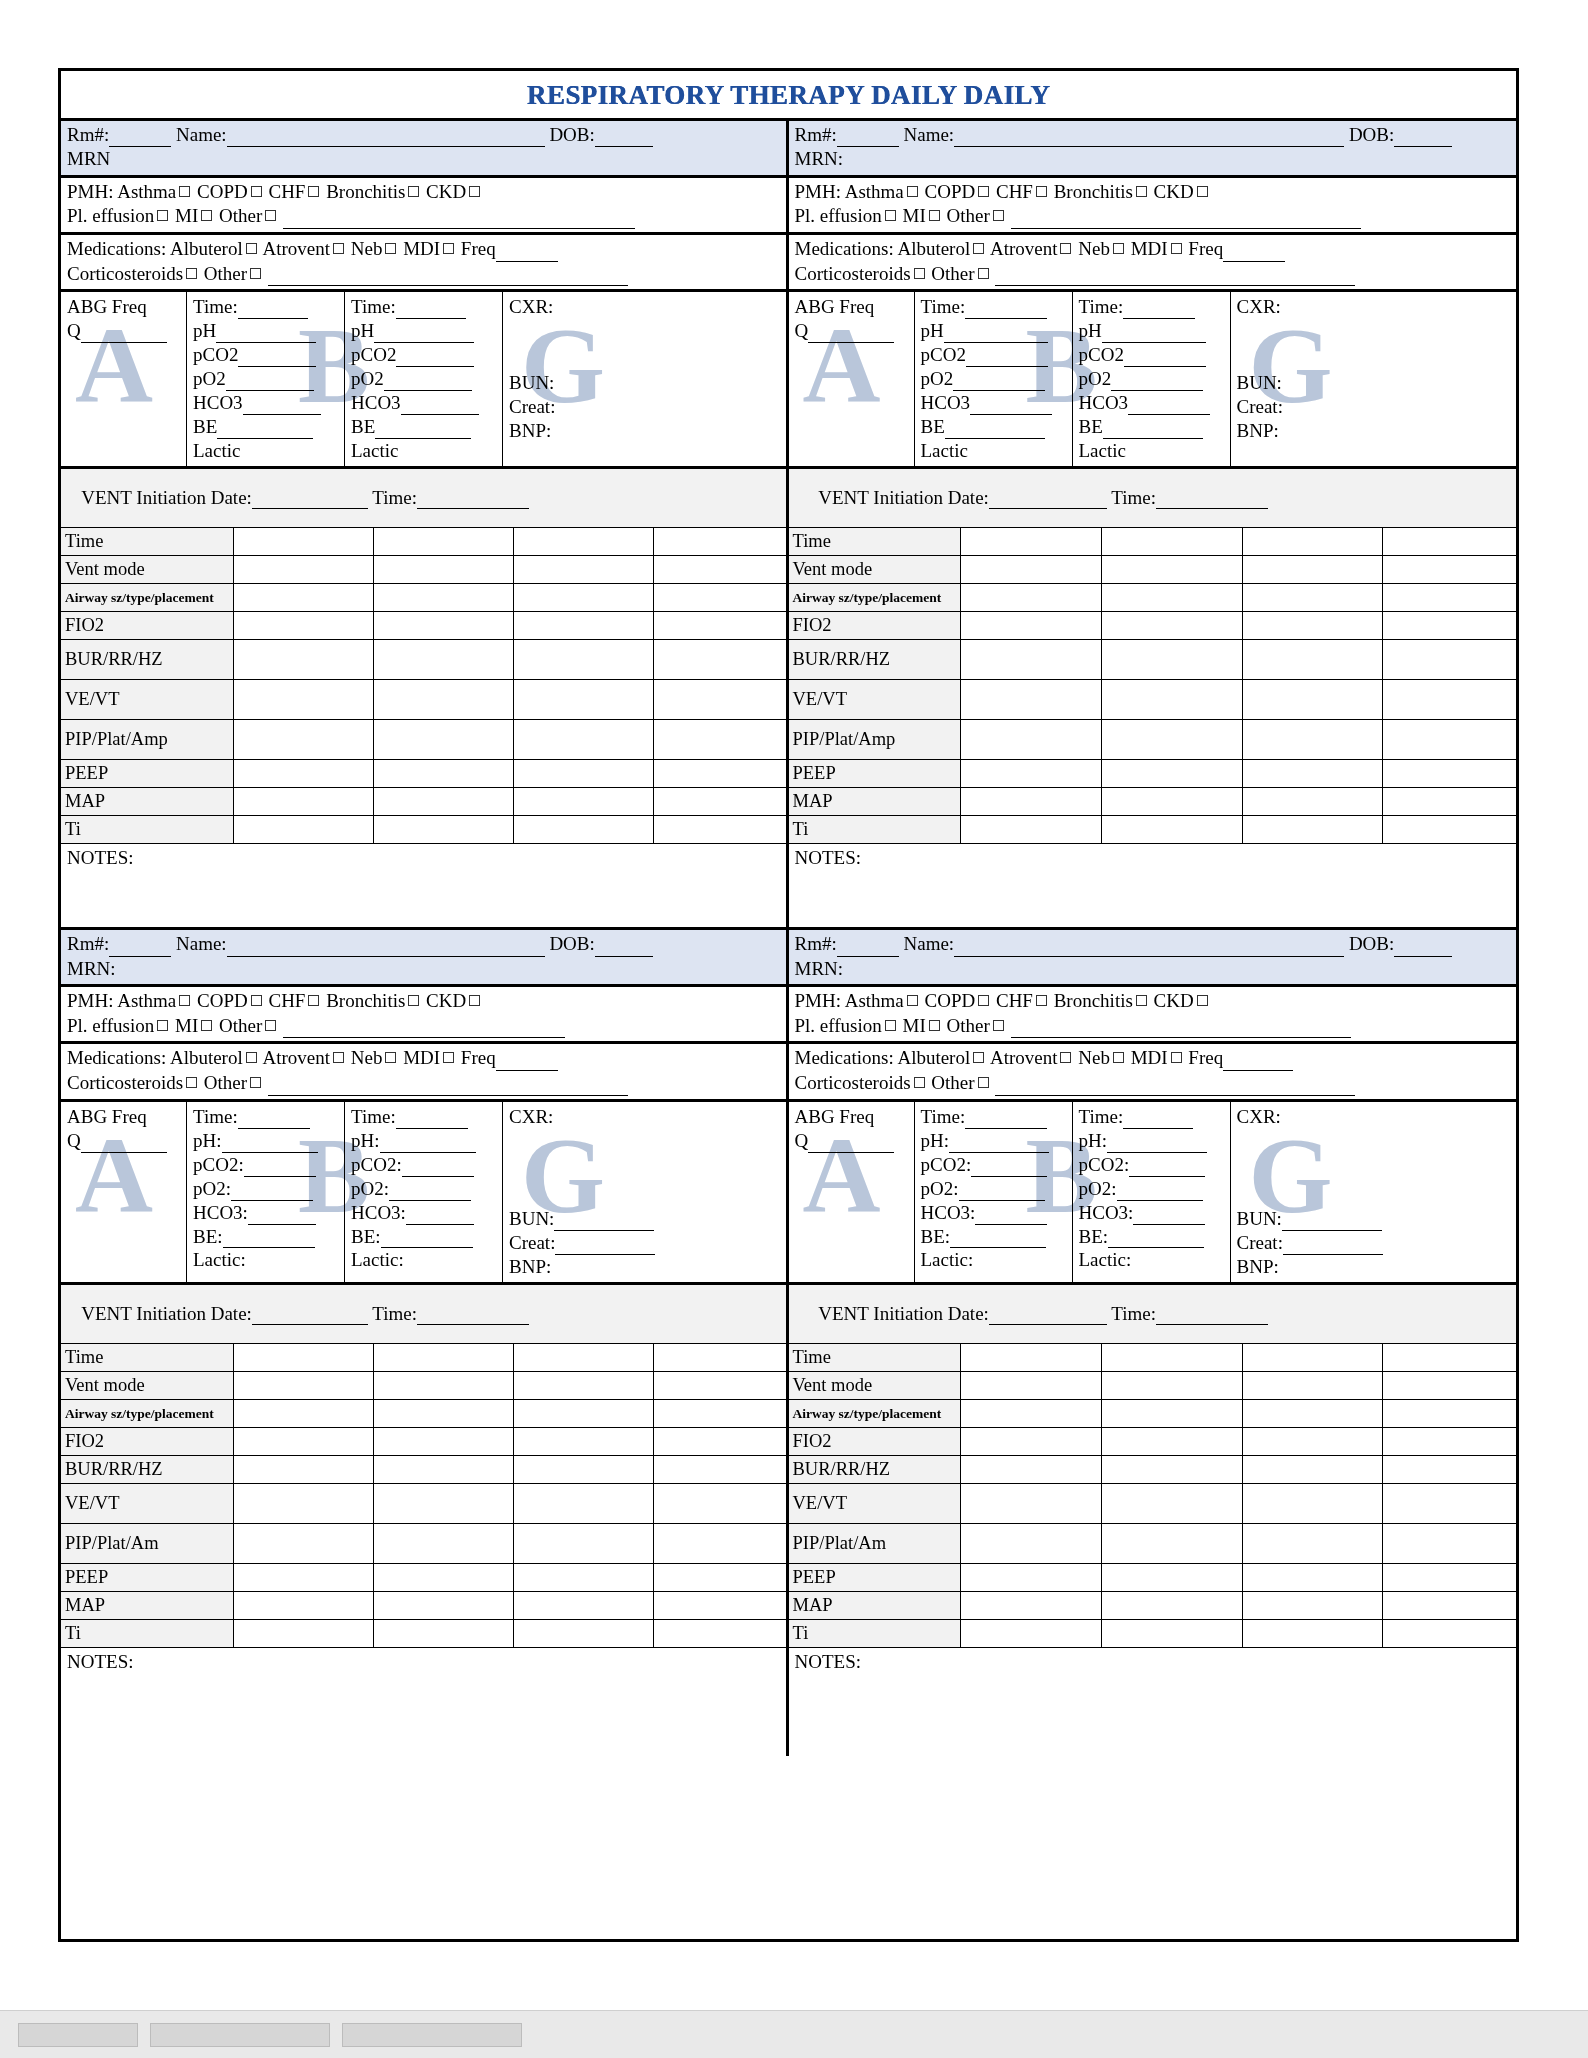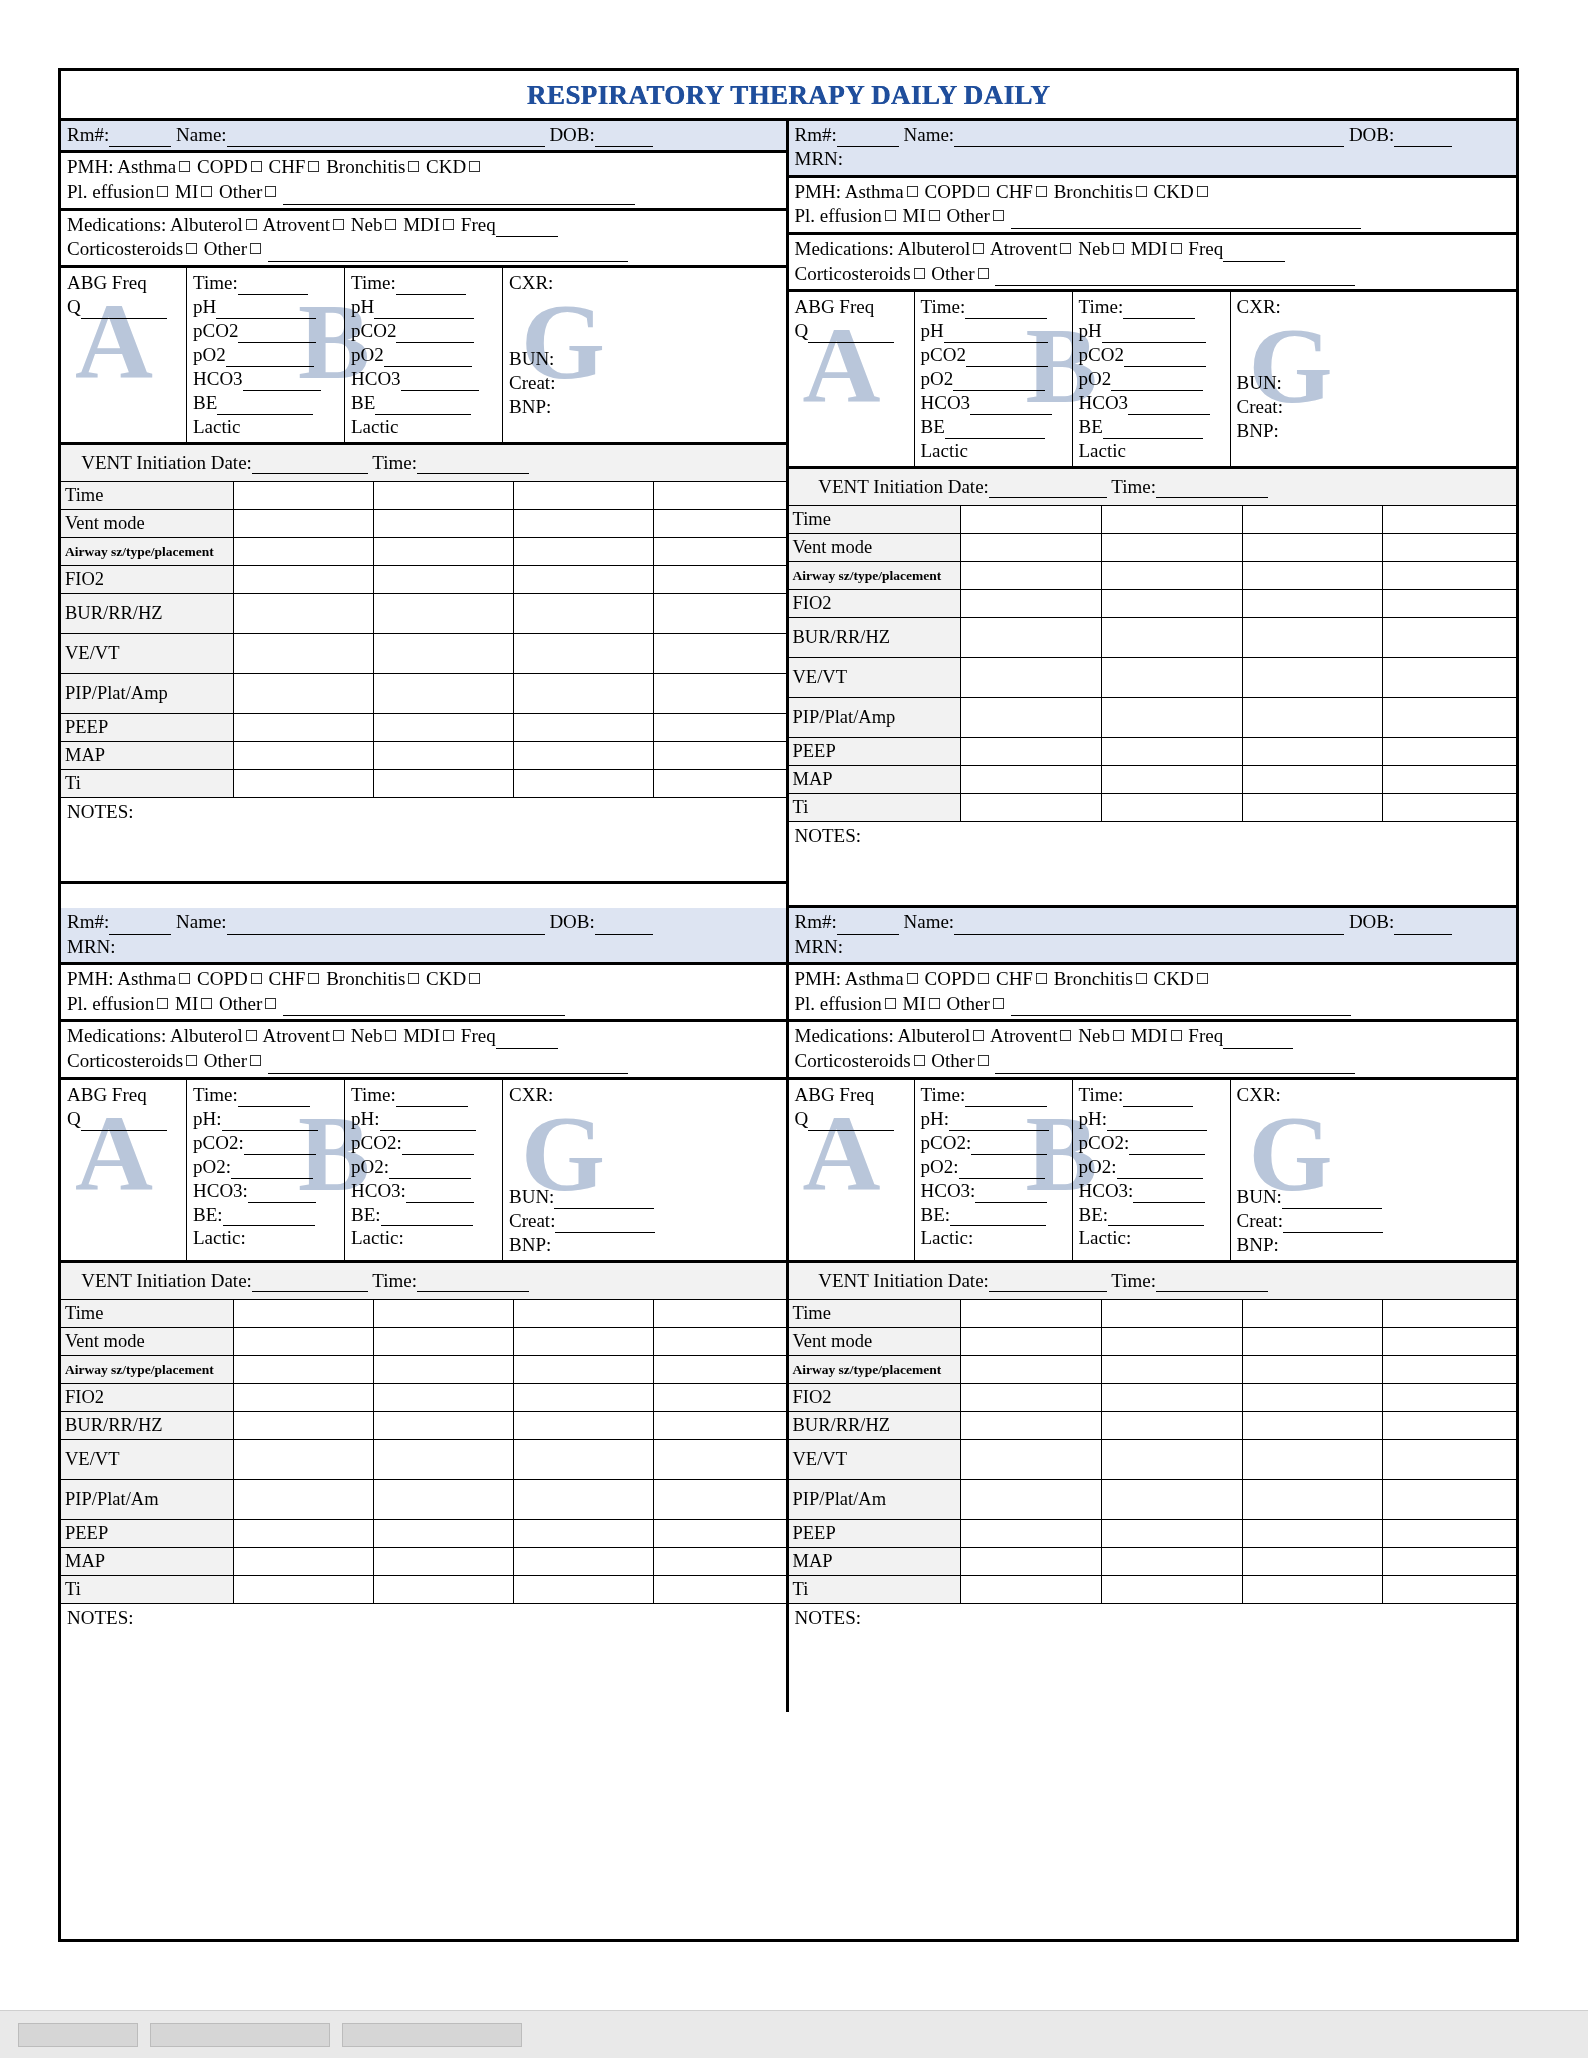--- a/index.html
+++ b/index.html
@@ -106,21 +106,21 @@
   }
   .abg-freq { width: 126px; border-right: 1.5px solid #000; }
   .abg-time { width: 158px; border-right: 1.5px solid #000; }
   .abg-cxr { flex: 1; }
   .lbl { white-space: nowrap; }
 
   
   .ventheader {
     background: #f2f2f2;
     font-size: 19px;
-    padding: 7px 6px;
+    padding: 18px 6px;
     border-bottom: 1.5px solid #000;
     white-space: nowrap;
   }
   table.vent {
     width: 100%;
     border-collapse: collapse;
     font-size: 18px;
   }
   table.vent td {
     border: 1.2px solid #000;
@@ -179,20 +179,23 @@
 
   <div class="grid2">
 
     <div class="col left">
 
       <div class="idband blockrow">
         <div class="idline">
           <span>Rm#:</span><span class="u" style="width:62px"></span>
           <span>Name:</span><span class="u" style="width:318px"></span>
           <span>DOB:</span><span class="u" style="width:58px"></span>
+        </div>
+        <div>
+          <span>MRN</span>
         </div>
       </div>
 
       <div class="pmh blockrow">
         <div>
           <span>PMH: Asthma</span><span class="chk"></span>
           <span>COPD</span><span class="chk"></span>
           <span>CHF</span><span class="chk"></span>
           <span>Bronchitis</span><span class="chk"></span>
           <span>CKD</span><span class="chk"></span>

